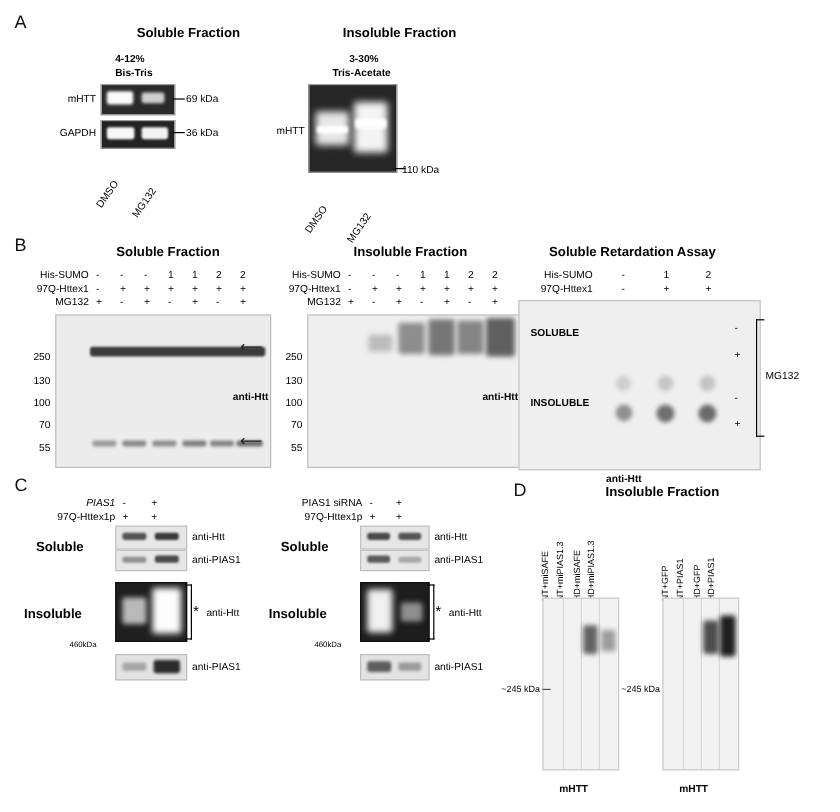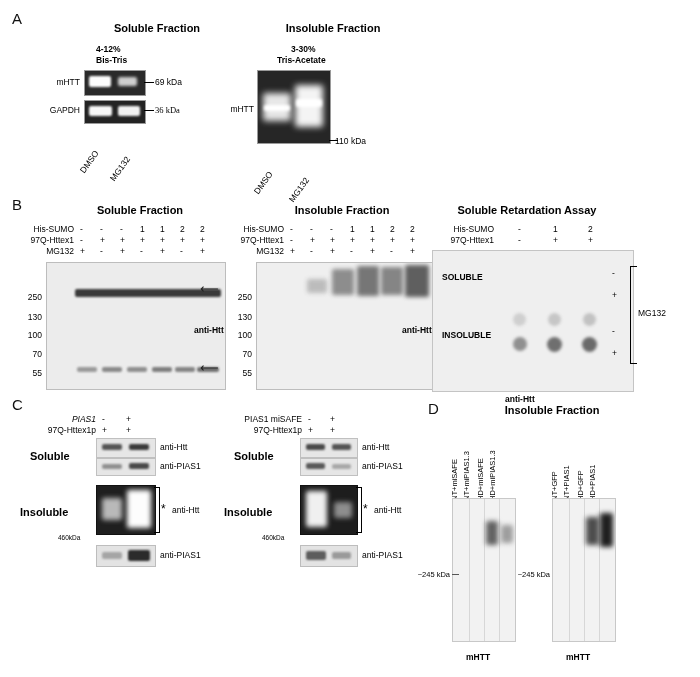--- a/index.html
+++ b/index.html
@@ -40,21 +40,21 @@
 <div class="blot" style="left:84px;top:100px;width:60px;height:22px;background:#232323;">
   <div class="band" style="left:4px;top:5px;width:23px;height:10px;background:#f7f7f7;filter:blur(1.1px);"></div>
   <div class="band" style="left:33px;top:5px;width:22px;height:10px;background:#f2f2f2;filter:blur(1.1px);"></div>
 </div>
 
 <div class="lbl-r" style="left:38px;top:77px;width:42px;">mHTT</div>
 <div class="lbl-r" style="left:33px;top:105px;width:47px;">GAPDH</div>
 <div class="tick" style="left:144px;top:82px;width:10px;"></div>
 <div class="lbl" style="left:155px;top:77px;">69 kDa</div>
 <div class="tick" style="left:144px;top:110px;width:10px;"></div>
-<div class="lbl" style="left:155px;top:105px;font-family:Liberation Serif, serif;">36 kDa</div>
+<div class="lbl" style="left:155px;top:105px;">36 kDa</div>
 
 <div class="rot" style="left:86px;top:165px;">DMSO</div>
 <div class="rot" style="left:116px;top:173px;">MG132</div>
 
 <div class="blot" style="left:257px;top:70px;width:72px;height:72px;background:#262626;">
   <div class="band" style="left:5px;top:22px;width:28px;height:28px;background:#e8e8e8;filter:blur(3px);"></div>
   <div class="band" style="left:37px;top:14px;width:28px;height:42px;background:#f4f4f4;filter:blur(3px);"></div>
   <div class="band" style="left:6px;top:34px;width:26px;height:6px;background:#ffffff;filter:blur(1.5px);"></div>
   <div class="band" style="left:38px;top:28px;width:26px;height:8px;background:#ffffff;filter:blur(1.5px);"></div>
 </div>
@@ -219,21 +219,21 @@
 <div class="bracket" style="left:154px;top:487px;width:5px;height:44px;"></div>
 <div class="lbl" style="left:161px;top:502px;font-size:12px;">*</div>
 <div class="lbl" style="left:172px;top:505px;">anti-Htt</div>
 
 <div class="blot" style="left:96px;top:545px;width:58px;height:20px;background:#e3e3e3;border-color:#bdbdbd;">
   <div class="band" style="left:5px;top:6px;width:20px;height:7px;background:#a5a5a5;filter:blur(1.2px);"></div>
   <div class="band" style="left:31px;top:4px;width:22px;height:11px;background:#2b2b2b;filter:blur(1.2px);"></div>
 </div>
 <div class="lbl" style="left:160px;top:550px;">anti-PIAS1</div>
 
-<div class="lbl-r" style="left:222px;top:414px;width:80px;">PIAS1 miSAFE</div>
+<div class="lbl-r" style="left:222px;top:414px;width:80px;">PIAS1 siRNA</div>
 <div class="lbl-r" style="left:222px;top:425px;width:80px;">97Q-Httex1p</div>
 <div class="lbl" style="left:308px;top:414px;">-</div>
 <div class="lbl" style="left:330px;top:414px;">+</div>
 <div class="lbl" style="left:308px;top:425px;">+</div>
 <div class="lbl" style="left:330px;top:425px;">+</div>
 
 <div class="blot" style="left:300px;top:438px;width:56px;height:18px;background:#e6e6e6;border-color:#c0c0c0;">
   <div class="band" style="left:5px;top:5px;width:19px;height:6px;background:#4a4a4a;filter:blur(1.1px);"></div>
   <div class="band" style="left:31px;top:5px;width:19px;height:6px;background:#555;filter:blur(1.1px);"></div>
 </div>

